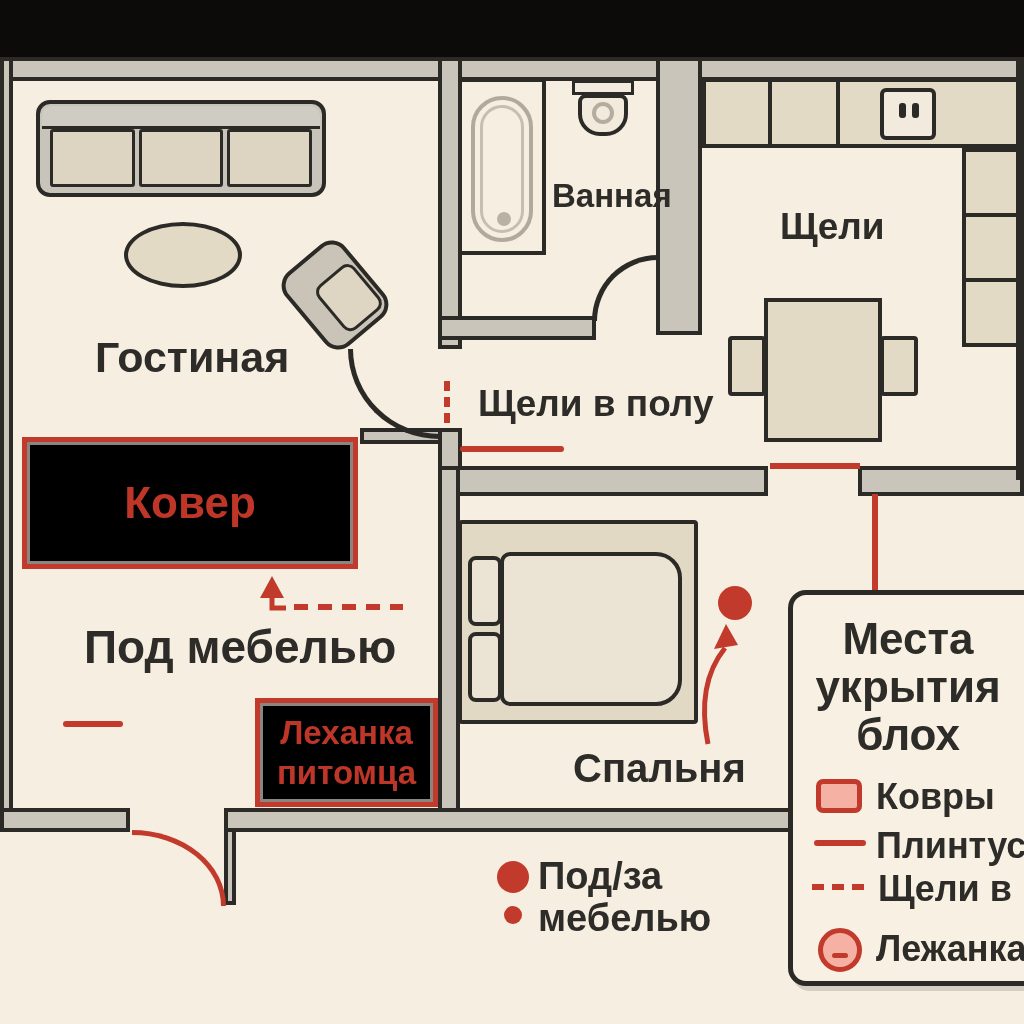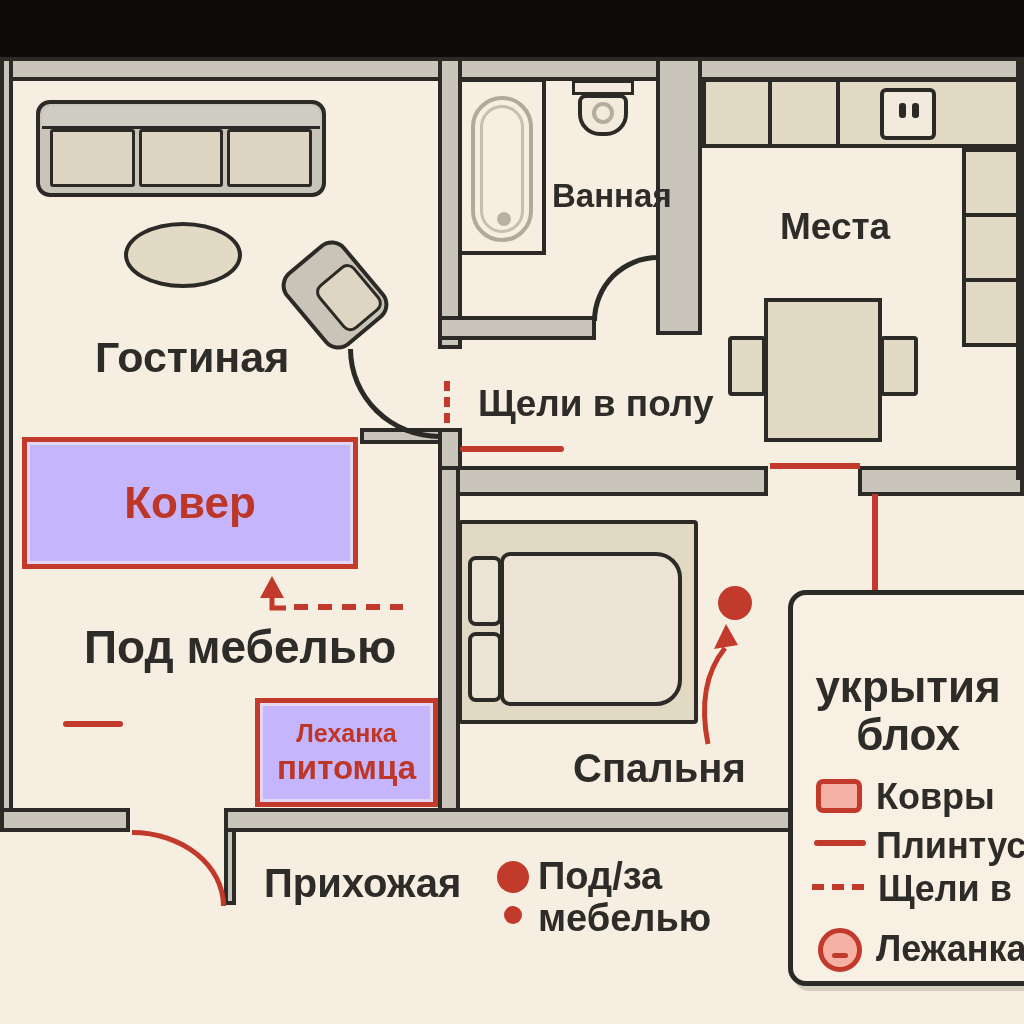--- a/index.html
+++ b/index.html
@@ -5,21 +5,21 @@
   html,body{margin:0;padding:0;background:#000;}
   .stage{position:relative;width:1024px;height:1024px;overflow:hidden;
          background:#f6eee0;font-family:"Liberation Sans",sans-serif;}
   .abs{position:absolute;}
   .topbar{left:0;top:0;width:1024px;height:57px;background:#0c0b09;z-index:9;}
   .wall{background:#c9c5bb;border:4px solid #2b2a26;box-sizing:border-box;z-index:4;}
   .arc{box-sizing:border-box;z-index:4;background:transparent;}
   .furn{background:#e3dac6;border:4px solid #2b2a26;box-sizing:border-box;z-index:2;}
   .label{color:#2d2c28;font-weight:600;white-space:nowrap;z-index:6;}
   .red{background:#c23a2b;z-index:5;}
-  .redbox{background:#c4b5fd;border:5px solid #c23a2b;box-sizing:border-box;z-index:3;
+  .redbox{background:#000000;border:5px solid #c23a2b;box-sizing:border-box;z-index:3;
           box-shadow:inset 0 0 0 3px rgba(255,240,232,.55);}
   .redtext{color:#bd3628;font-weight:700;}
   svg{z-index:5;position:absolute;overflow:visible;}
   .legend-panel{left:788px;top:590px;width:306px;height:396px;background:#f8f0e2;
       border:5px solid #2b2a26;border-radius:18px;box-sizing:border-box;z-index:10;
       box-shadow:4px 5px 0 rgba(60,55,48,.18);}
   .legend-title{left:796px;width:224px;text-align:center;font-size:44px;font-weight:600;
       color:#2d2c28;z-index:12;}
   .legend-label{font-size:36px;z-index:12;}
   .dot{border-radius:50%;background:#c23a2b;z-index:5;}
@@ -76,21 +76,21 @@
 
   <div class="abs" style="left:458px;top:520px;width:240px;height:204px;background:#e2d9c5;border:4px solid #2b2a26;border-radius:4px;box-sizing:border-box;z-index:2;"></div>
   <div class="abs" style="left:468px;top:556px;width:34px;height:70px;background:#ebe3d3;border:4px solid #2b2a26;border-radius:8px;box-sizing:border-box;z-index:3;"></div>
   <div class="abs" style="left:468px;top:632px;width:34px;height:70px;background:#ebe3d3;border:4px solid #2b2a26;border-radius:8px;box-sizing:border-box;z-index:3;"></div>
   <div class="abs" style="left:500px;top:552px;width:182px;height:154px;background:#ebe3d3;border:4px solid #2b2a26;border-radius:10px 26px 26px 10px;box-sizing:border-box;z-index:3;"></div>
 
   <div class="abs redbox" style="left:22px;top:437px;width:336px;height:132px;display:flex;align-items:center;justify-content:center;">
     <span class="redtext" style="font-size:44px;">Ковер</span>
   </div>
   <div class="abs redbox" style="left:255px;top:698px;width:183px;height:109px;display:flex;flex-direction:column;align-items:center;justify-content:center;line-height:1.2;">
-    <span class="redtext" style="font-size:25px;">Леханка</span>
+    <span class="redtext" style="font-size:33px;">Леханка</span>
     <span class="redtext" style="font-size:33px;text-align:right;">питомца</span>
   </div>
 
   <div class="abs wall" style="left:0;top:57px;width:1024px;height:24px;"></div>
   <div class="abs wall" style="left:0;top:57px;width:13px;height:775px;"></div>
   <div class="abs wall" style="left:438px;top:57px;width:24px;height:292px;"></div>
   <div class="abs wall" style="left:438px;top:316px;width:158px;height:24px;"></div>
   <div class="abs wall" style="left:656px;top:57px;width:46px;height:278px;"></div>
   <div class="abs wall" style="left:360px;top:428px;width:102px;height:16px;"></div>
   <div class="abs wall" style="left:438px;top:428px;width:24px;height:48px;"></div>
@@ -121,30 +121,30 @@
     <line x1="38" y1="33" x2="147" y2="33" stroke="#c23a2b" stroke-width="6" stroke-dasharray="14 10"></line>
   </svg>
 
   <svg style="left:694px;top:622px;" width="52" height="126" viewBox="0 0 52 126">
     <path d="M14,122 Q2,62 31,26" stroke="#c23a2b" stroke-width="5" fill="none"></path>
     <polygon points="32,2 20,27 44,23" fill="#c23a2b"></polygon>
   </svg>
 
   <div class="abs label" style="left:95px;top:333px;font-size:43px;">Гостиная</div>
   <div class="abs label" style="left:552px;top:177px;font-size:33px;">Ванная</div>
-  <div class="abs label" style="left:780px;top:206px;font-size:37px;">Места</div>
+  <div class="abs label" style="left:780px;top:206px;font-size:37px;">Щели</div>
   <div class="abs label" style="left:548px;top:746px;font-size:40px;margin-left:25px;">Спальня</div>
-  <div class="abs label" style="left:264px;top:861px;font-size:40px;">Прихожая</div>
 
   <div class="abs label" style="left:478px;top:383px;font-size:37px;">Щели в полу</div>
   <div class="abs label" style="left:84px;top:620px;font-size:46px;">Под мебелью</div>
   <div class="abs label" style="left:538px;top:855px;font-size:38px;">Под/за</div>
   <div class="abs label" style="left:538px;top:897px;font-size:38px;">мебелью</div>
 
   <div class="abs legend-panel"></div>
+  <div class="abs legend-title" style="top:614px;">Места</div>
   <div class="abs legend-title" style="top:662px;">укрытия</div>
   <div class="abs legend-title" style="top:710px;">блох</div>
 
   <div class="abs" style="left:816px;top:779px;width:46px;height:34px;background:#f5b2a4;border:5px solid #c23a2b;border-radius:7px;box-sizing:border-box;z-index:12;"></div>
   <div class="abs label legend-label" style="left:876px;top:776px;">Ковры</div>
 
   <div class="abs" style="left:814px;top:840px;width:52px;height:6px;background:#c23a2b;border-radius:3px;z-index:12;"></div>
   <div class="abs label legend-label" style="left:876px;top:825px;">Плинтуса</div>
 
   <div class="abs" style="left:812px;top:884px;width:58px;height:6px;background:repeating-linear-gradient(90deg,#c23a2b 0 12px,transparent 12px 20px);z-index:12;"></div>

